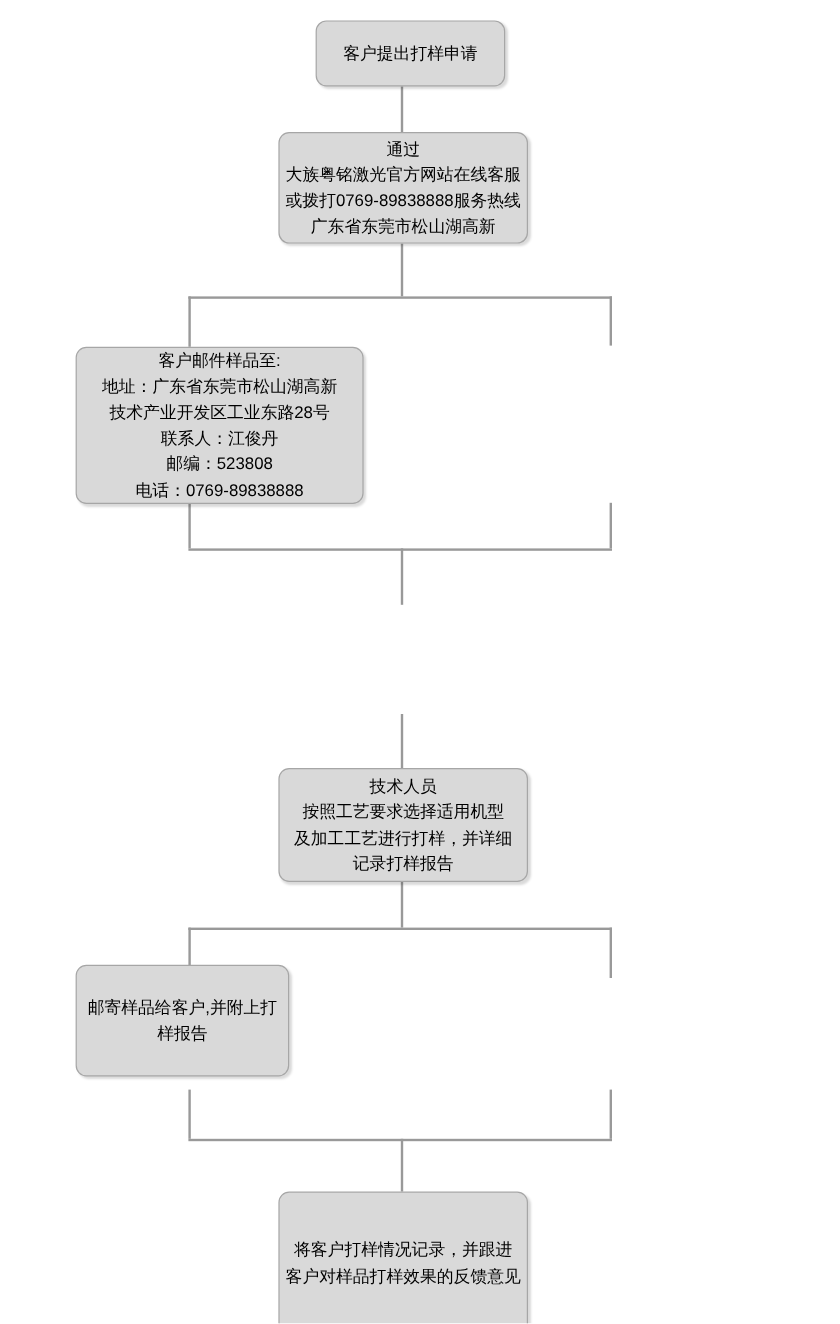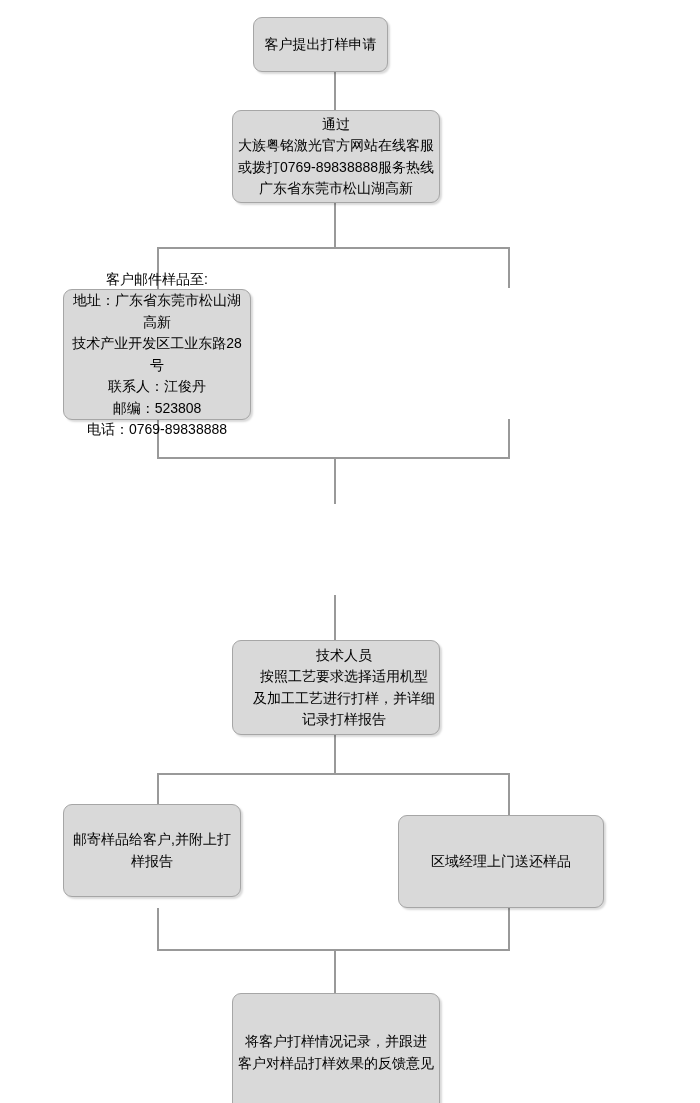--- a/index.html
+++ b/index.html
@@ -33,26 +33,26 @@
     font-size: 14px;
     line-height: 21.5px;
     color: var(--text-color, #000000);
   }
   .conn {
     position: absolute;
     background: var(--connector-color, #999999);
   }
 
   
-  #n-request    { left: 253px; top: 17px;  width: 135px; height: 55px;  }
+  #n-request    { left: 263px; top: 17px;  width: 158px; height: 55px;  }
   #n-register   { left: 232px; top: 110px; width: 208px; height: 93px;  }
-  #n-mail-sample{ left: 63px;  top: 289px; width: 188px; height: 131px; }
+  #n-mail-sample{ left: 63px;  top: 289px; width: 240px; height: 131px; }
   #n-pickup     { left: 398px; top: 288px; width: 206px; height: 131px; }
   #n-submit     { left: 233px; top: 504px; width: 208px; height: 91px;  }
-  #n-technician { left: 232px; top: 640px; width: 208px; height: 95px; justify-content: flex-end;  }
+  #n-technician { left: 232px; top: 640px; width: 208px; height: 95px;  }
   #n-mail-back  { left: 63px;  top: 804px; width: 178px; height: 93px;  }
   #n-return     { left: 398px; top: 815px; width: 206px; height: 93px;  }
   #n-record     { left: 232px; top: 993px; width: 208px; height: 119px;  }
 
   
   #c1  { left: 334px; top: 72px;  width: 2px;   height: 38px; }
   #c2  { left: 334px; top: 203px; width: 2px;   height: 44px; }
   #c3  { left: 157px; top: 247px; width: 353px; height: 2px;  }
   #c4  { left: 157px; top: 247px; width: 2px;   height: 42px; }
   #c5  { left: 508px; top: 247px; width: 2px;   height: 41px; }
@@ -120,22 +120,19 @@
     <span class="txt">技术人员
 按照工艺要求选择适用机型
 及加工工艺进行打样，并详细
 记录打样报告</span>
   </div>
 
   <div class="node" id="n-mail-back">
     <span class="txt">邮寄样品给客户,并附上打样报告</span>
   </div>
 
-  <div class="node" id="n-return">
-    <span class="txt">区域经理上门送还样品</span>
-  </div>
 
   <div class="node" id="n-record">
     <span class="txt">将客户打样情况记录，并跟进
 客户对样品打样效果的反馈意见</span>
   </div>
 
 </div>
 
 </body></html>

